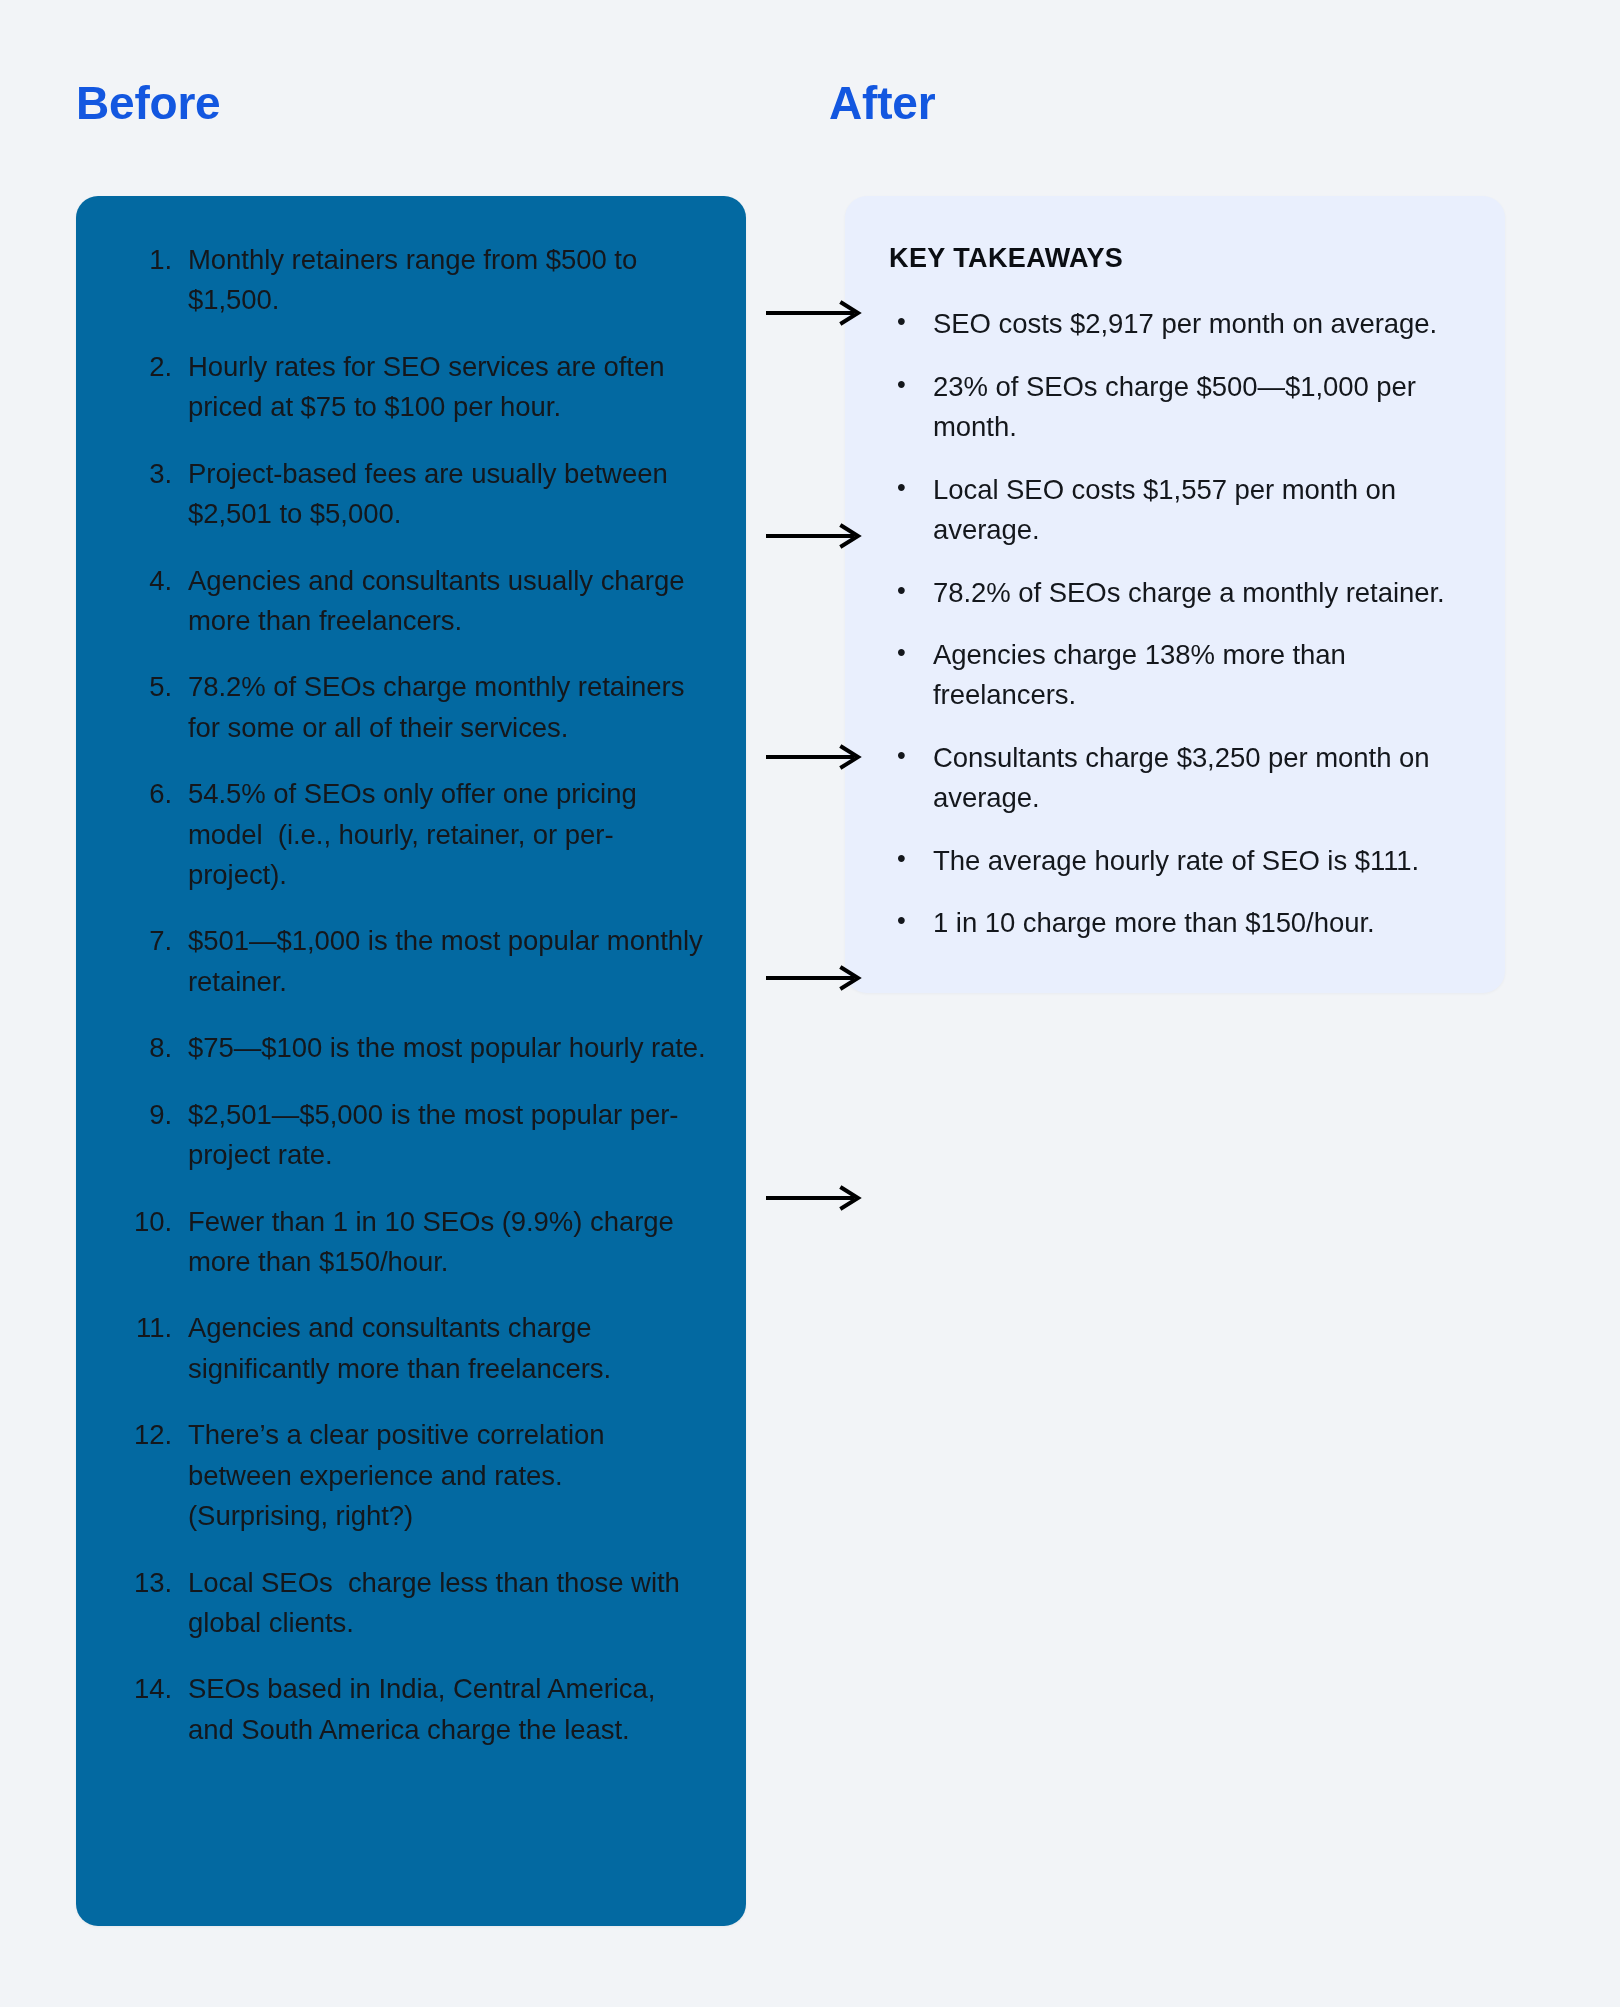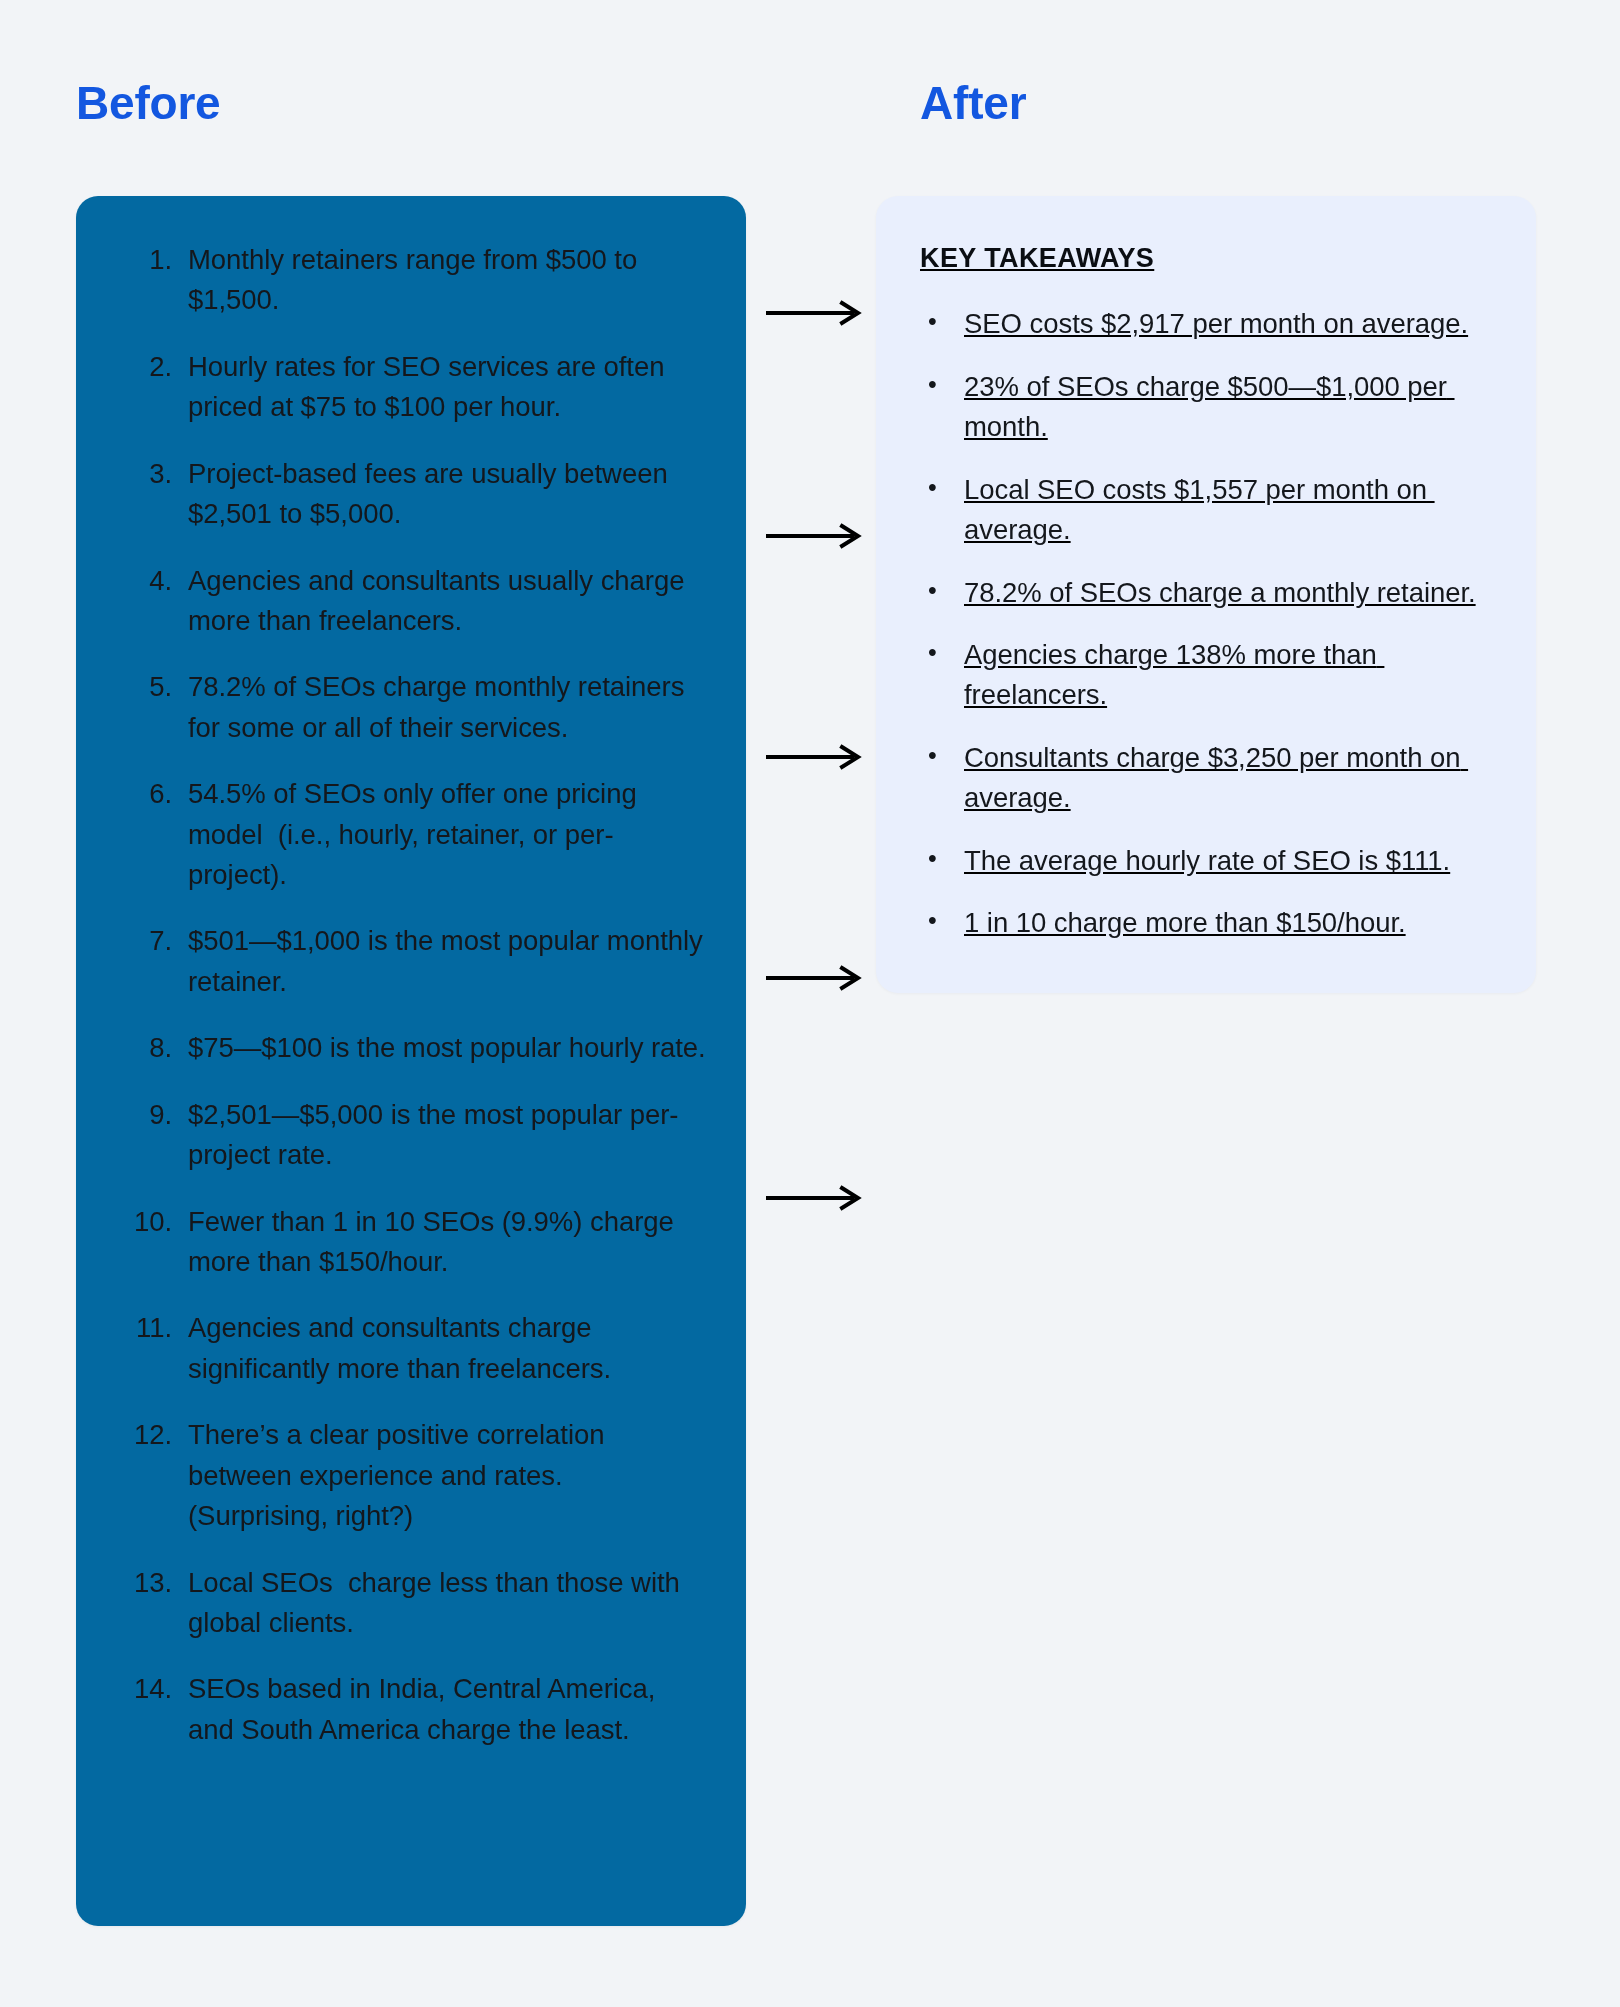--- a/index.html
+++ b/index.html
@@ -27,47 +27,46 @@
   .heading {
     position: absolute;
     color: #1357e0;
     font-size: 46px;
     font-weight: 700;
     letter-spacing: -0.2px;
     line-height: 1;
     white-space: nowrap;
   }
   #heading-before { left: 76px;  top: 80px; }
-  #heading-after  { left: 920px; top: 80px; }
+  #heading-after  { left: 829px; top: 80px; }
 
   
   .card {
     position: absolute;
     box-sizing: border-box;
     border-radius: 22px;
   }
 
   #before-card {
     left: 76px;
     top: 196px;
     width: 670px;
     min-height: 1730px;
     background: #0369a1;
     padding: 44px 40px 52px 40px;
     box-shadow: 0 1px 3px rgba(16,24,40,0.05);
   }
 
   #after-card {
-    left: 876px;
+    left: 845px;
     top: 196px;
     width: 660px;
     background: #e9effd;
     padding: 46px 42px 48px 44px;
     box-shadow: 0 1px 3px rgba(16,24,40,0.04);
-    text-decoration: underline;
   }
 
   
   ol.numbered {
     margin: 0;
     padding: 0;
     list-style: none;
     counter-reset: li;
   }
   ol.numbered > li {

